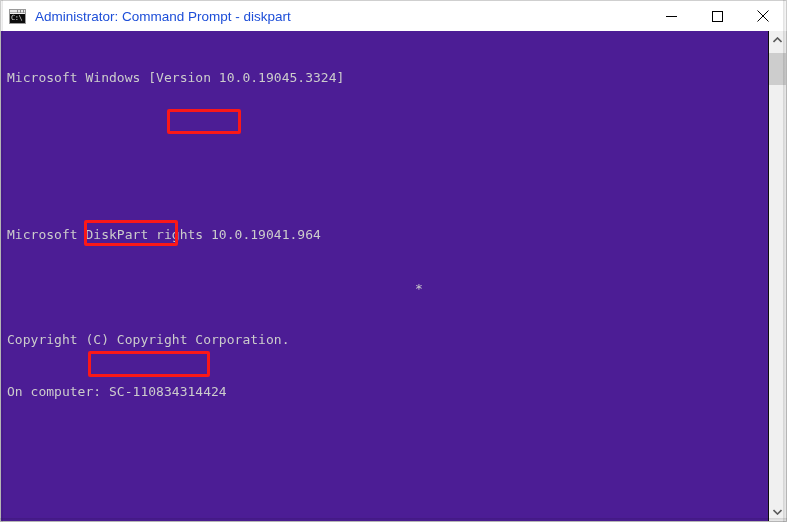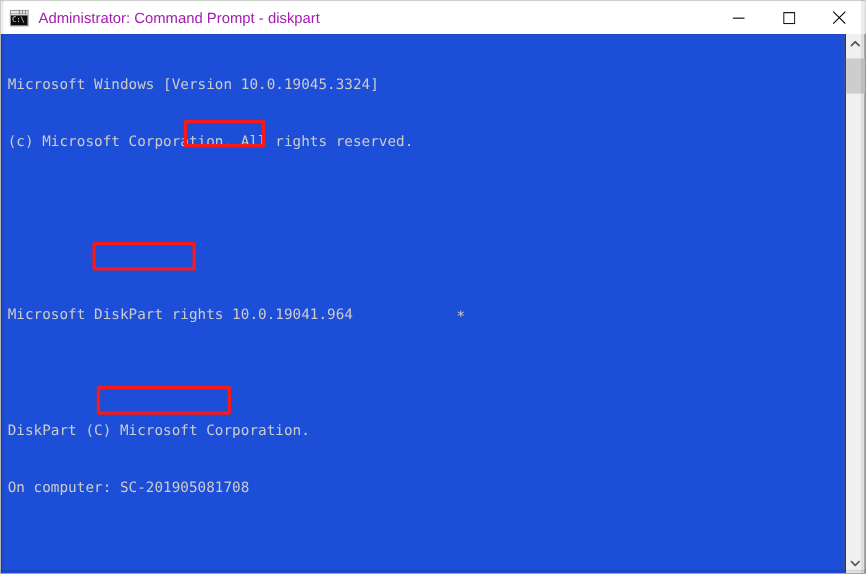--- a/index.html
+++ b/index.html
@@ -88,21 +88,21 @@
     color: #d8d8d8;
     font-family: "DejaVu Sans Mono", monospace;
     font-size: 7px;
     line-height: 10px;
     letter-spacing: -0.5px;
     white-space: nowrap;
   }
 
   #title-text {
     font-size: 13.5px;
-    color: #a21caf;
+    color: #1d4ed8;
     white-space: nowrap;
     letter-spacing: 0px;
   }
 
   #caption-buttons {
     position: absolute;
     right: 0;
     top: 0;
     height: 30px;
     display: flex;
@@ -128,21 +128,21 @@
     border-right: 1px solid #b8b8b8;
     border-bottom: 1px solid #b8b8b8;
     box-sizing: border-box;
     display: flex;
     overflow: hidden;
   }
 
   #console {
     position: relative;
     flex: 1 1 auto;
-    background: #1d4ed8;
+    background: #4c1d95;
     padding: 4px 0 0 0;
     overflow: hidden;
   }
 
   #lines {
     position: absolute;
     left: 6px;
     top: 3px;
     font-family: "DejaVu Sans Mono", monospace;
     font-size: 13px;
@@ -254,27 +254,26 @@
         </svg>
       </button>
     </div>
   </div>
 
   <div id="console-wrap">
 
     <div id="console">
       <div id="lines">
         <div class="cline">Microsoft Windows [Version 10.0.19045.3324]</div>
-        <div class="cline">(c) Microsoft Corporation. All rights reserved.</div>
         <div class="cline"></div>
         <div class="cline"></div>
         <div class="cline">Microsoft DiskPart rights 10.0.19041.964</div>
         <div class="cline"></div>
-        <div class="cline">DiskPart (C) Microsoft Corporation.</div>
-        <div class="cline">On computer: SC-201905081708</div>
+        <div class="cline">Copyright (C) Copyright Corporation.</div>
+        <div class="cline">On computer: SC-110834314424</div>
         
         
         
         
         
         
         
         
         
         

